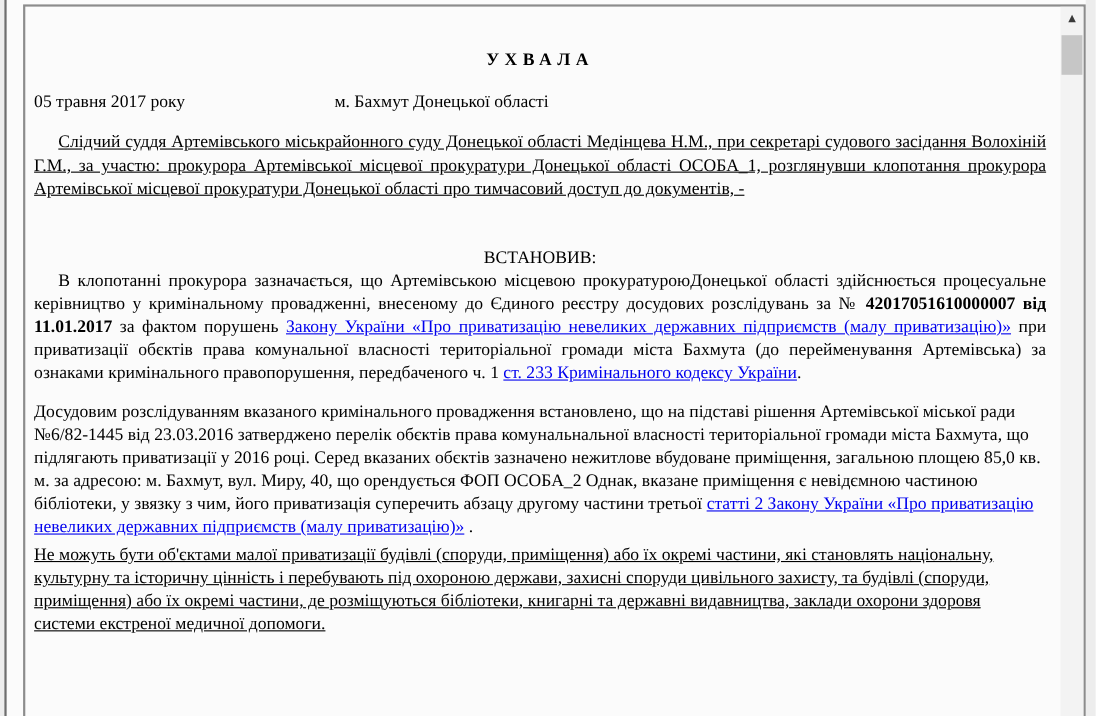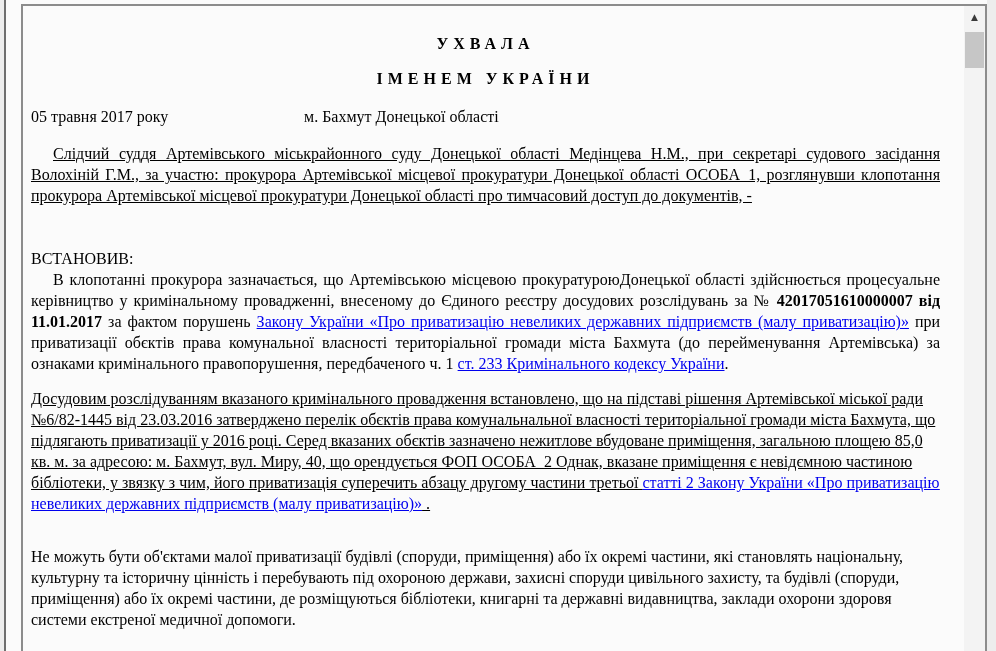--- a/index.html
+++ b/index.html
@@ -28,41 +28,41 @@
     background:var(--rule);
   }
   .doc-frame{
     position:absolute;left:21px;top:4px;width:966px;height:690px;
     border:2px solid var(--frame-border);
     background:var(--panel-bg);
     box-sizing:border-box;
     overflow:hidden;
   }
   .content{
-    position:absolute;left:0;top:0;right:39px;
-    padding:5px 6px 0 8px;
+    position:absolute;left:0;top:0;right:28px;
+    padding:16px 6px 0 8px;
     font-size:16px;line-height:21px;
   }
   h1,h2{
     margin:0;text-align:center;font-size:16px;line-height:21px;
     font-weight:bold;letter-spacing:5px;
   }
   h1{margin-top:22px;}
   h2{margin-top:14px;}
   .date-line{margin-top:17px;}
   .date-line .date{display:inline-block;width:269px;}
-  .section-heading{margin-top:42px;font-weight:normal;font-size:16px;line-height:21px;}
+  .section-heading{margin-top:42px;text-align:center;font-weight:normal;font-size:16px;line-height:21px;}
   p{margin:0;}
   .p-justify{text-align:justify;}
   .p-left{text-align:left;}
   .indent{text-indent:22px;}
   .m-intro{margin-top:16px;text-decoration:underline;}
   .m-p2{}
-  .m-p3{margin-top:14px;text-decoration:underline;}
-  .m-p4{margin-top:32px;}
+  .m-p3{margin-top:14px;}
+  .m-p4{margin-top:4px;text-decoration:underline;}
   .m-p5{margin-top:18px;}
   a{color:var(--link);text-decoration:underline;cursor:pointer;}
   .bold{font-weight:bold;}
   
   .scrollbar{
     position:absolute;top:0;right:0;width:21px;height:100%;
     background:var(--track);
   }
   .scroll-up-btn{
     position:absolute;top:0;left:0;width:21px;height:22px;
@@ -80,21 +80,20 @@
 </style>
 </head>
 <body>
 
 <div class="panel"></div>
 <div class="left-rule"></div>
 
 <div class="doc-frame">
   <div class="content">
     <h1>УХВАЛА</h1>
-    <h2>ІМЕНЕМ УКРАЇНИ</h2>
 
     <div class="date-line">
       <span class="date">05 травня 2017 року</span>
       <span>м. Бахмут Донецької області</span>
     </div>
 
     <p class="p-justify indent m-intro"><span>Слідчий суддя Артемівського міськрайонного суду Донецької області Медінцева Н.М., при секретарі судового засідання Волохіній Г.М., за участю: прокурора Артемівської місцевої прокуратури Донецької області ОСОБА_1, розглянувши клопотання прокурора Артемівської місцевої прокуратури Донецької області про тимчасовий доступ до документів, -</span></p>
 
     <div class="section-heading">ВСТАНОВИВ:</div>
 

